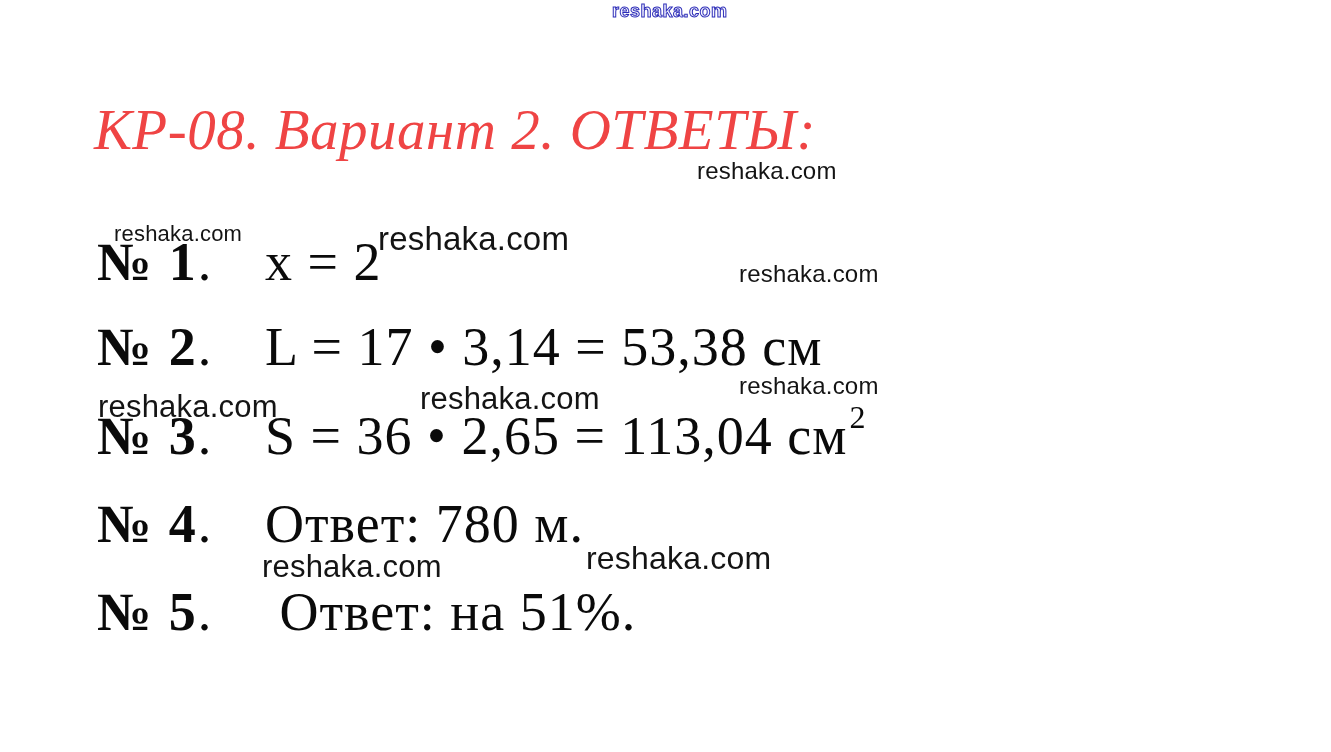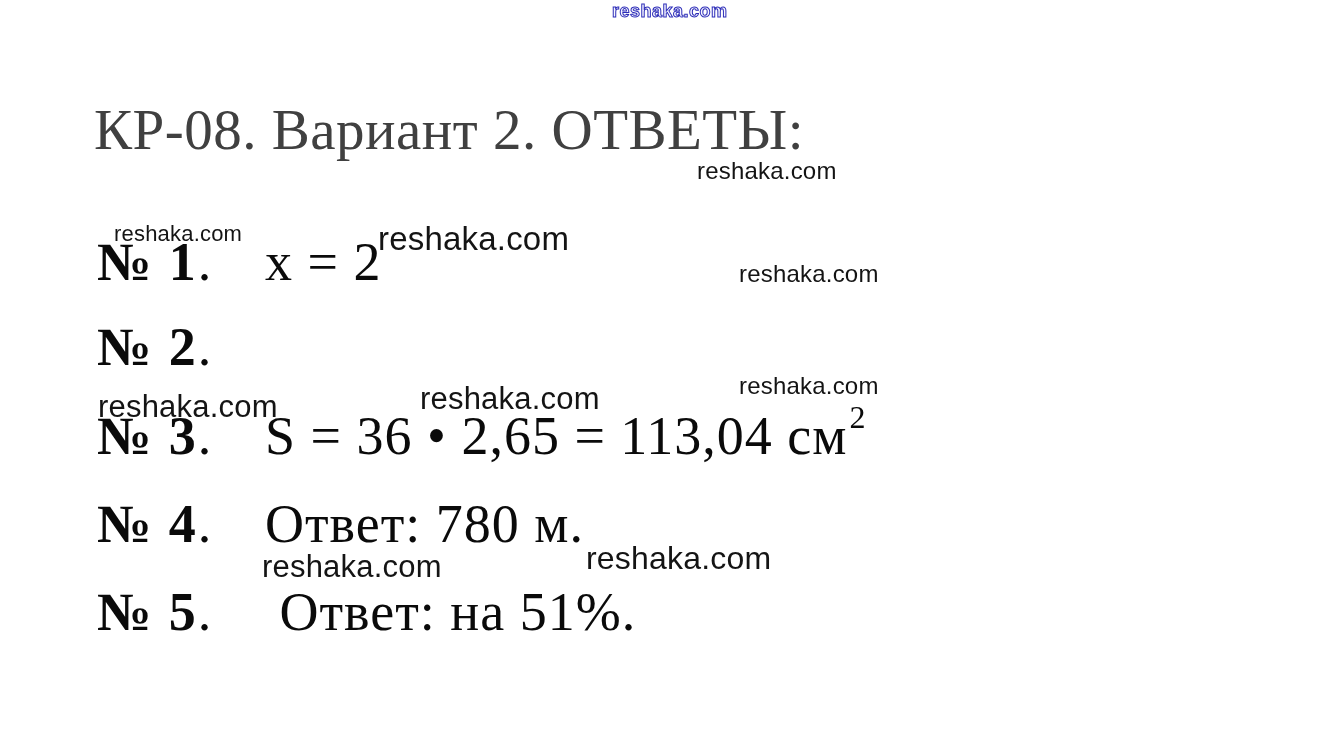--- a/index.html
+++ b/index.html
@@ -44,22 +44,23 @@
   .w-left-4      { left: 262px; top: 549px; font-size: 31px; }
   .w-right-4     { left: 586px; top: 540px; font-size: 32px; }
 
   
   .title {
     position: absolute;
     left: 94px; top: 101px;
     margin: 0;
     font-size: 57px;
     font-weight: normal;
+    font-style: italic;
     font-family: "Liberation Serif", serif;
-    color: #404040;
+    color: #ef4444;
     letter-spacing: 0.5px;
     white-space: nowrap;
     line-height: 1;
   }
 
   
   .row {
     position: absolute;
     left: 97px;
     display: flex;
@@ -116,20 +117,21 @@
   <h1 class="title">КР-08. Вариант 2. ОТВЕТЫ:</h1>
 
   <div class="row row-1">
     <span class="numwrap"><span class="num">№ 1</span><span class="punct">.</span></span>
     <span class="text">x = 2</span>
     <span class="sup"></span>
   </div>
 
   <div class="row row-2">
     <span class="numwrap"><span class="num">№ 2</span><span class="punct">.</span></span>
+    <span class="text">L = 17 • 3,14 = 53,38 см</span>
     <span class="sup"></span>
   </div>
 
   <div class="row row-3">
     <span class="numwrap"><span class="num">№ 3</span><span class="punct">.</span></span>
     <span class="text">S = 36 • 2,65 = 113,04 см</span>
     <span class="sup">2</span>
   </div>
 
   <div class="row row-4">

